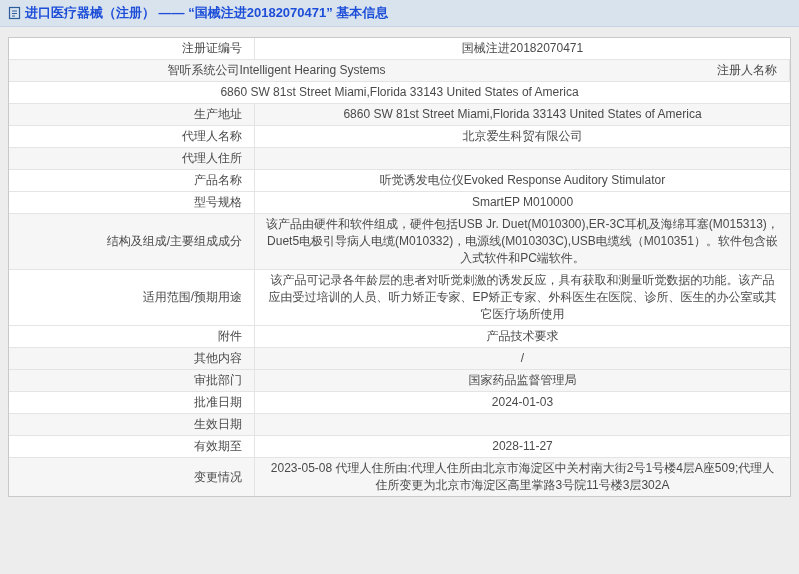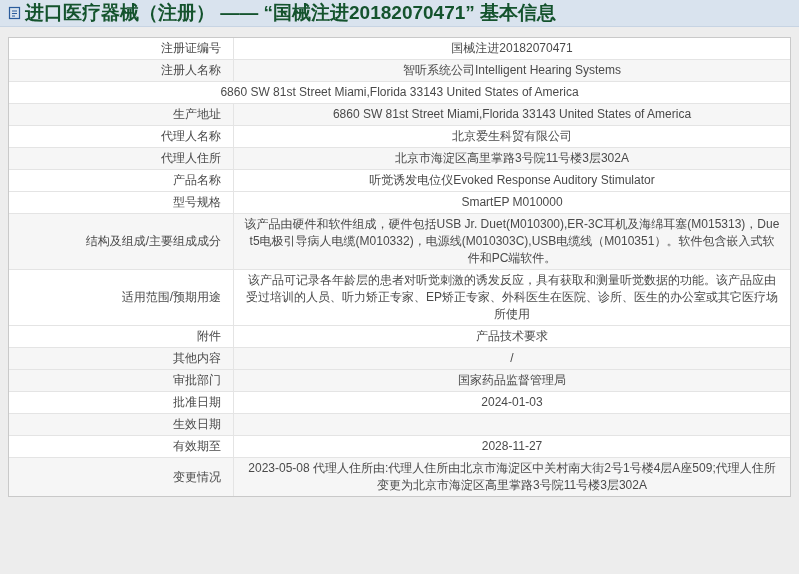--- a/index.html
+++ b/index.html
@@ -12,22 +12,22 @@
   .header {
     height: 27px;
     background: #d9e3ee;
     border-bottom: 1px solid #c7d4e3;
     display: flex;
     align-items: center;
     padding-left: 8px;
   }
   .doc-icon { display: inline-flex; margin-right: 4px; }
   .title {
-    color: #14532d;
-    font-size: 19px;
+    color: #1d4ed8;
+    font-size: 13px;
     font-weight: bold;
     white-space: nowrap;
   }
   .table {
     margin: 10px 8px 0 8px;
     background: #ffffff;
     border: 1px solid #c9c9c9;
   }
   .row {
     display: flex;
@@ -39,21 +39,21 @@
   .row.alt { background: #f6f6f6; }
   .cell {
     font-size: 12px;
     color: #4a4a4a;
     line-height: 17px;
     padding: 2px 10px;
     display: flex;
     align-items: center;
   }
   .label {
-    width: 225px;
+    width: 246px;
     justify-content: flex-end;
     text-align: right;
     border-right: 1px solid #e4e4e4;
     padding-right: 12px;
     flex-shrink: 0;
   }
   .value {
     flex: 1;
     text-align: center;
     word-break: break-all;
@@ -77,37 +77,36 @@
   </span>
   <span class="title">进口医疗器械（注册） —— “国械注进20182070471” 基本信息</span>
 </div>
 
 <div class="table" id="info-table">
     <div class="row">
       <div class="cell label">注册证编号</div>
       <div class="cell value">国械注进20182070471</div>
     </div>
     <div class="row alt">
+      <div class="cell value">智听系统公司Intelligent Hearing Systems</div>
       <div class="cell label">注册人名称</div>
-      <div class="cell value">智听系统公司Intelligent Hearing Systems</div>
     </div>
     <div class="row">
       <div class="cell value">6860 SW 81st Street Miami,Florida 33143 United States of America</div>
     </div>
     <div class="row alt">
       <div class="cell label">生产地址</div>
       <div class="cell value">6860 SW 81st Street Miami,Florida 33143 United States of America</div>
     </div>
     <div class="row">
       <div class="cell label">代理人名称</div>
       <div class="cell value">北京爱生科贸有限公司</div>
     </div>
     <div class="row alt">
       <div class="cell label">代理人住所</div>
-      <div class="cell value">北京市海淀区高里掌路3号院11号楼3层302A</div>
     </div>
     <div class="row">
       <div class="cell label">产品名称</div>
       <div class="cell value">听觉诱发电位仪Evoked Response Auditory Stimulator</div>
     </div>
     <div class="row">
       <div class="cell label">型号规格</div>
       <div class="cell value">SmartEP M010000</div>
     </div>
     <div class="row alt">

